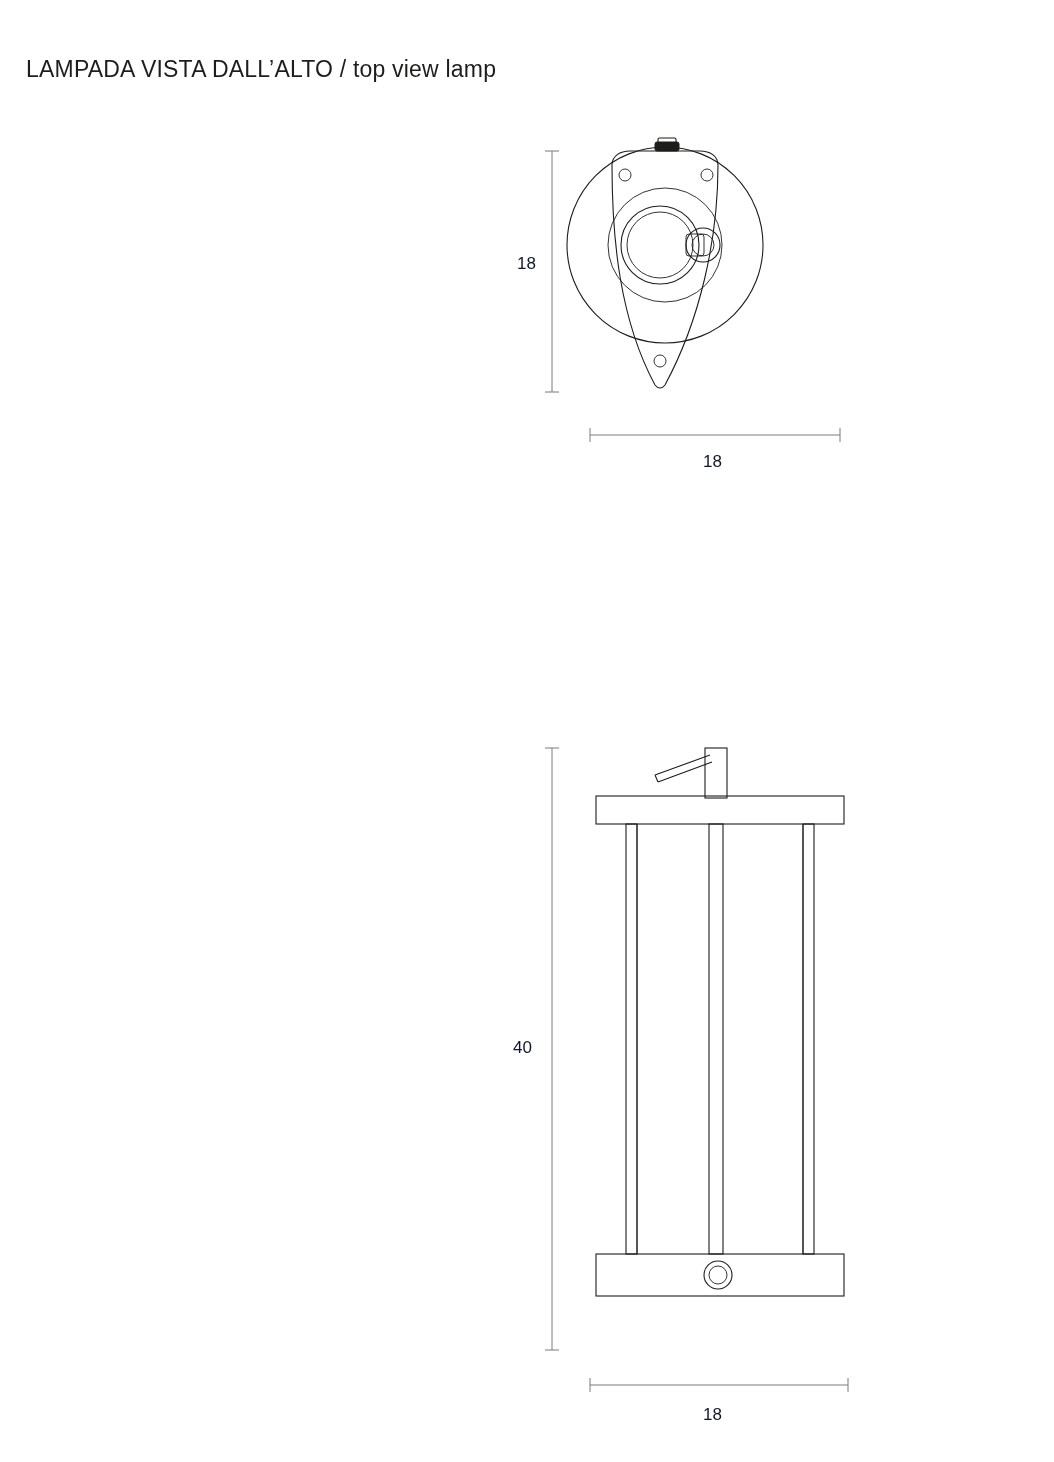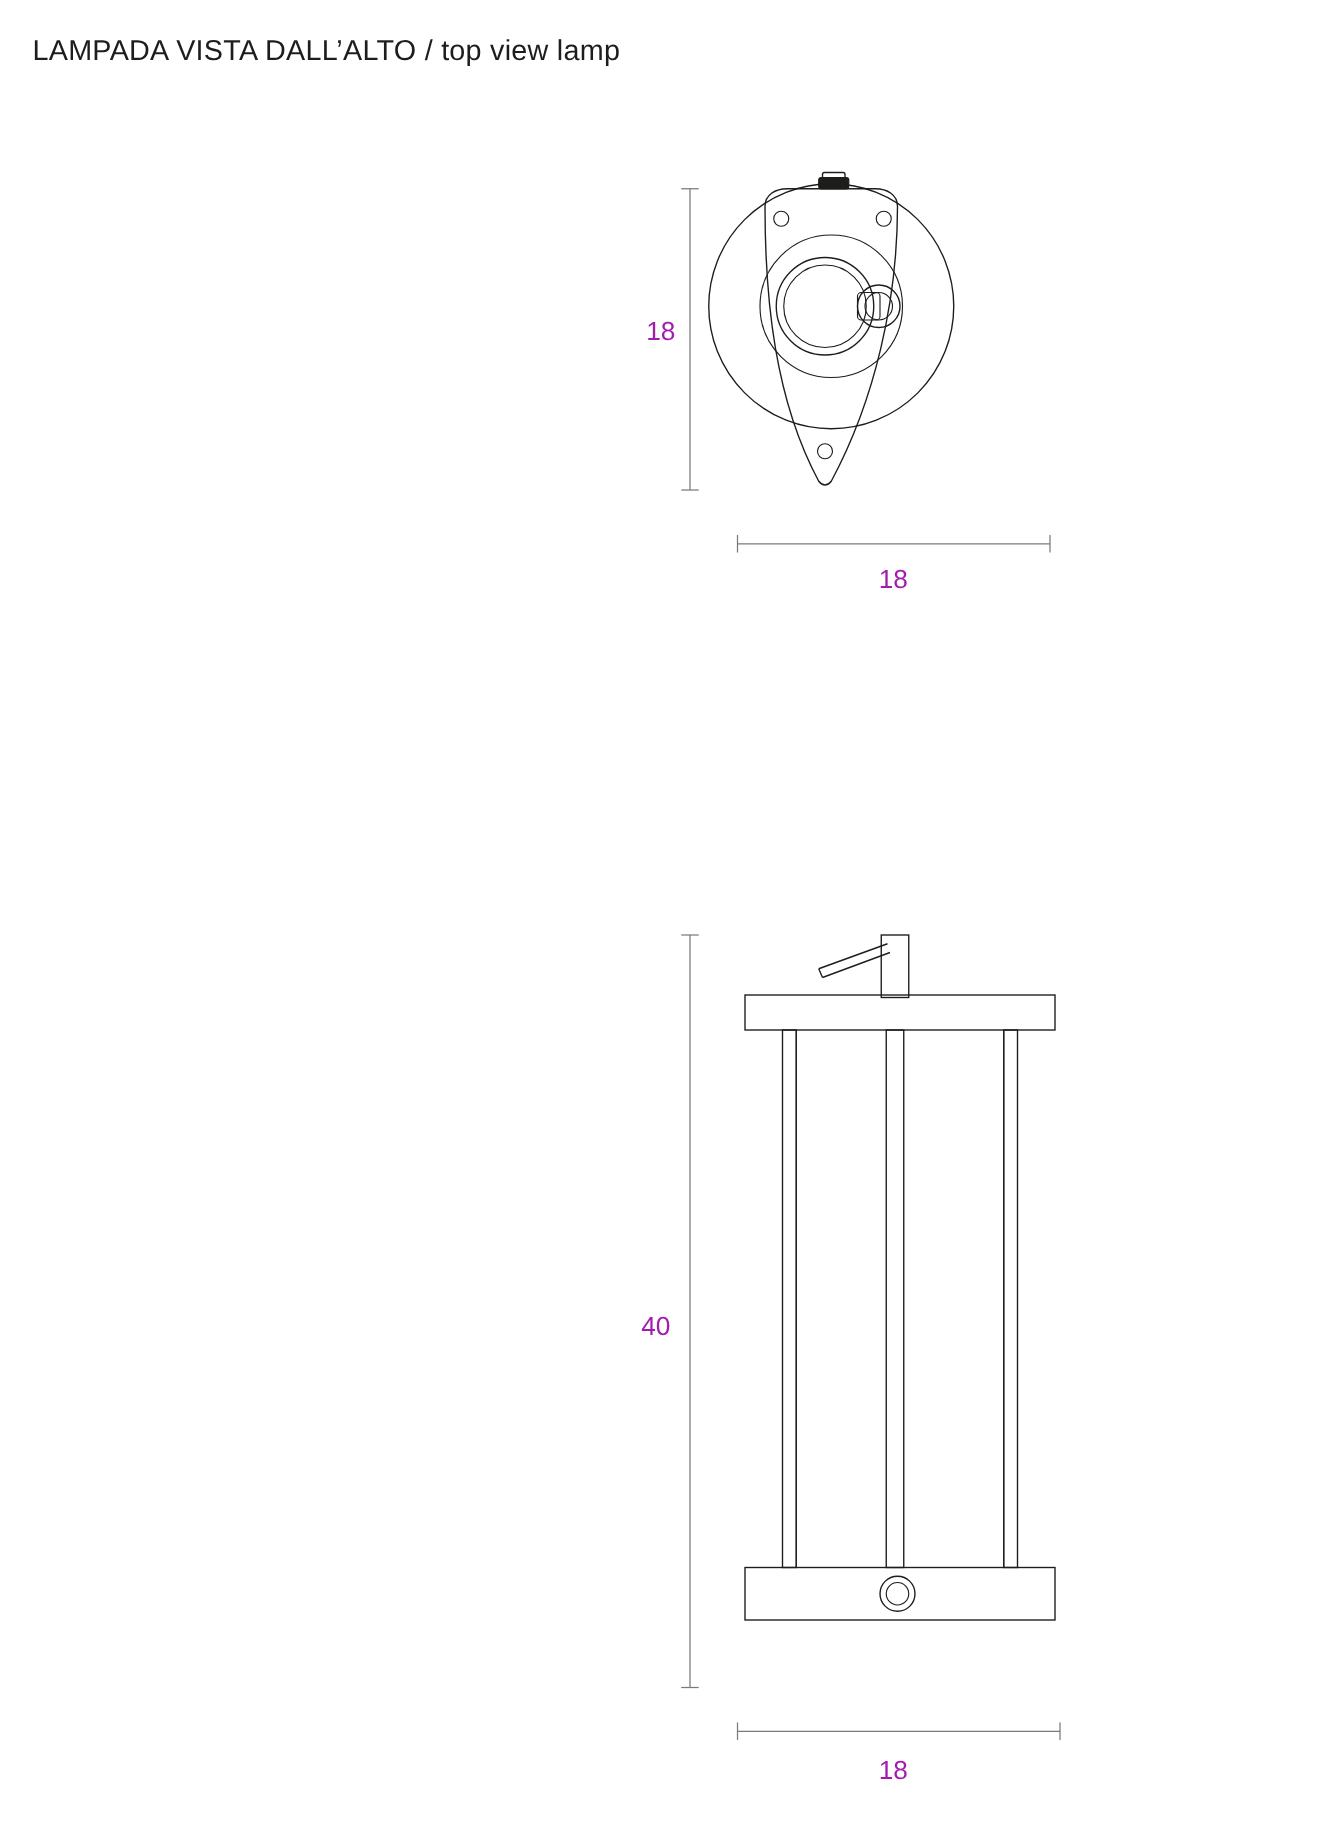--- a/index.html
+++ b/index.html
@@ -19,40 +19,41 @@
     position: absolute;
     inset: 0;
   }
   .section-title {
     position: absolute;
     font-size: 23px;
     font-weight: 400;
     letter-spacing: 0.2px;
     color: #1d1d1b;
     white-space: nowrap;
+    margin-top: 29px;
   }
   #title-top { left: 26px; top: 27px; }
   #title-front { left: 26px; top: 588px; }
 
   .drawing {
     position: absolute;
   }
   #drawing-top { left: 500px; top: 120px; }
   #drawing-front { left: 500px; top: 730px; }
 
   .dim-label {
     position: absolute;
-    font-size: 21px;
-    color: #a21caf;
+    font-size: 17px;
+    color: #0f172a;
     white-space: nowrap;
     text-align: center;
   }
   #dim-top-h { left: 517px; top: 254px; }
   #dim-top-w { left: 703px; top: 452px; }
-  #dim-front-h { left: 513px; top: 1038px; margin-top: 12px; }
+  #dim-front-h { left: 513px; top: 1038px; }
   #dim-front-w { left: 703px; top: 1405px; }
 
   svg { display: block; overflow: visible; }
   .ln { fill: none; stroke: #1d1d1b; stroke-width: 1.1; }
   .ln-thin { fill: none; stroke: #1d1d1b; stroke-width: 0.9; }
   .dimline { stroke: #7a7a7a; stroke-width: 1; fill: none; }
   .fill-dark { fill: #1d1d1b; stroke: #1d1d1b; stroke-width: 1; }
 </style>
 </head>
 <body>

